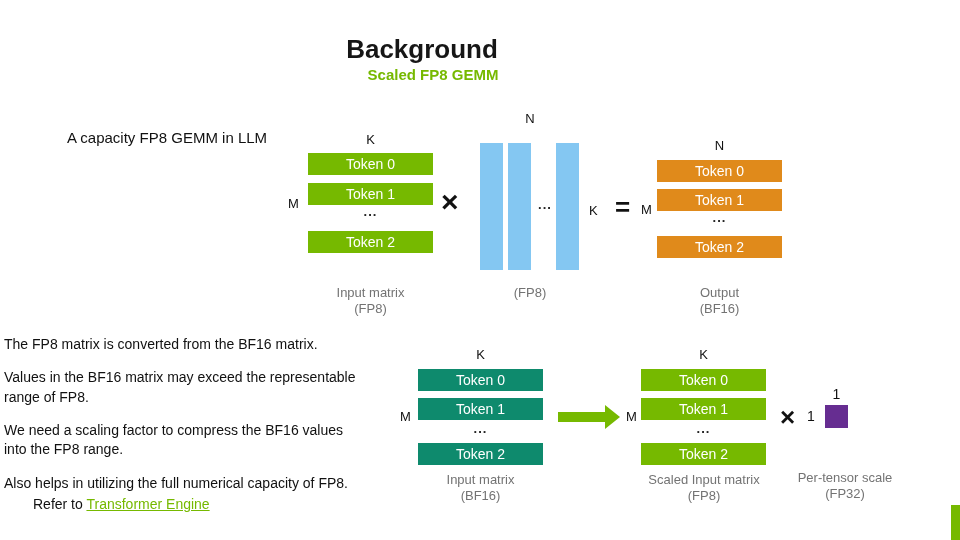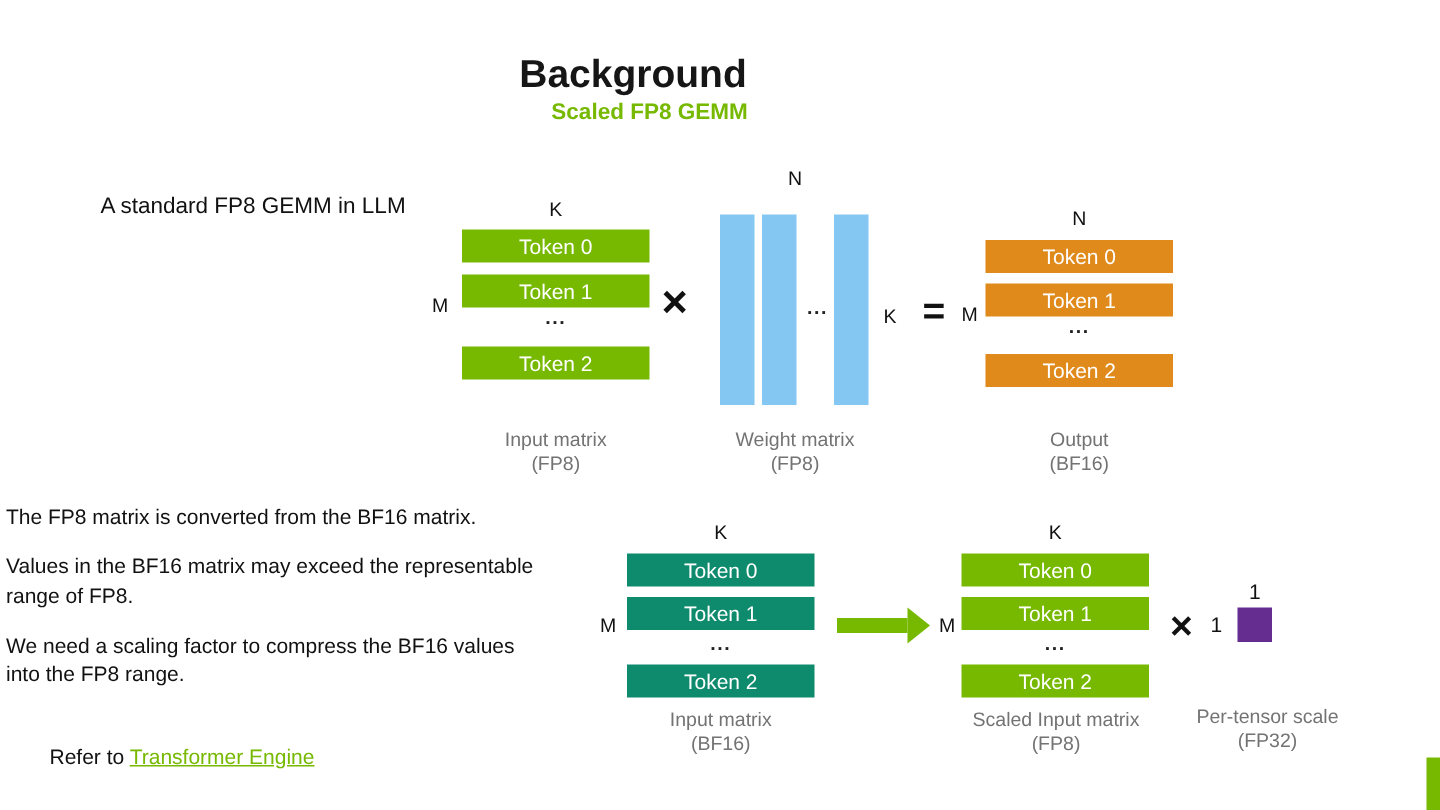--- a/index.html
+++ b/index.html
@@ -31,21 +31,21 @@
   .green-edge-bar { left:951px; top:505px; width:9px; height:35px; background:var(--nvidia-green,#76B900); }
   .center { text-align:center; }
 </style>
 </head>
 <body>
 
 <div class="slide">
 
   <div class="abs title">Background</div>
   <div class="abs subtitle">Scaled FP8 GEMM</div>
-  <div class="abs intro">A standard FP8 GEMM in LLM</div>
+  <div class="abs intro">A capacity FP8 GEMM in LLM</div>
 
   <div class="abs dim center" style="left:308px;top:132px;width:125px;">K</div>
   <div class="abs dim" style="left:288px;top:196px;">M</div>
   <div class="abs bar green" style="left:308px;top:153px;">Token 0</div>
   <div class="abs bar green" style="left:308px;top:183px;">Token 1</div>
   <div class="abs dots-row" style="left:308px;top:203px;width:125px;">...</div>
   <div class="abs bar green" style="left:308px;top:231px;">Token 2</div>
 
   <div class="abs op" style="left:441px;top:185px;font-size:30px;">×</div>
 
@@ -63,32 +63,32 @@
   <div class="abs bar orange" style="left:657px;top:160px;">Token 0</div>
   <div class="abs bar orange" style="left:657px;top:189px;">Token 1</div>
   <div class="abs dots-row" style="left:657px;top:209px;width:125px;">...</div>
   <div class="abs bar orange" style="left:657px;top:236px;">Token 2</div>
 
   <div class="abs caption" style="left:308px;top:285px;width:125px;">
     <div>Input matrix</div>
     <div>(FP8)</div>
   </div>
   <div class="abs caption" style="left:464px;top:285px;width:132px;">
-    <div>Weight matrix</div>
     <div>(FP8)</div>
   </div>
   <div class="abs caption" style="left:657px;top:285px;width:125px;">
     <div>Output</div>
     <div>(BF16)</div>
   </div>
 
   <div class="abs bullets">
     <p>The FP8 matrix is converted from the BF16 matrix.</p>
     <p>Values in the BF16 matrix may exceed the representable range of FP8.</p>
     <p>We need a scaling factor to compress the BF16 values into the FP8 range.</p>
+    <p>Also helps in utilizing the full numerical capacity of FP8.</p>
   </div>
   <div class="abs reference">
     <span>Refer to </span><a>Transformer Engine</a>
   </div>
 
   <div class="abs dim center" style="left:418px;top:347px;width:125px;">K</div>
   <div class="abs dim" style="left:400px;top:409px;">M</div>
   <div class="abs bar teal" style="left:418px;top:369px;">Token 0</div>
   <div class="abs bar teal" style="left:418px;top:398px;">Token 1</div>
   <div class="abs dots-row" style="left:418px;top:420px;width:125px;">...</div>

